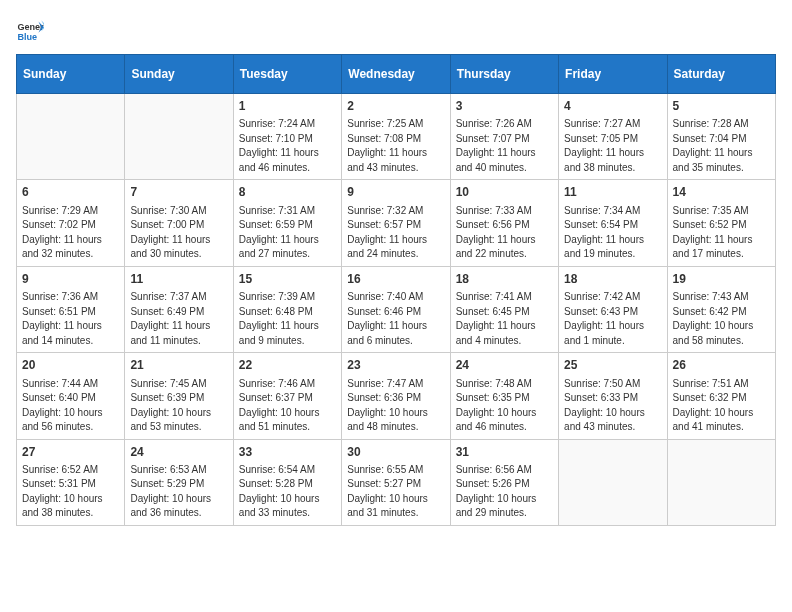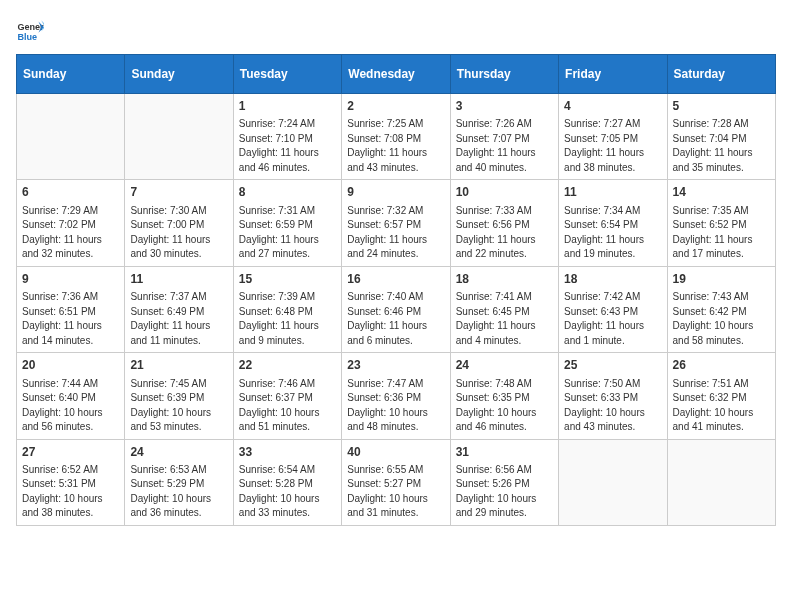--- a/index.html
+++ b/index.html
@@ -240,21 +240,21 @@
           </td>
           <td>
             <span class="day-num">24</span>
             <div class="day-info">Sunrise: 6:53 AM<br>Sunset: 5:29 PM<br>Daylight: 10 hours and 36 minutes.</div>
           </td>
           <td>
             <span class="day-num">33</span>
             <div class="day-info">Sunrise: 6:54 AM<br>Sunset: 5:28 PM<br>Daylight: 10 hours and 33 minutes.</div>
           </td>
           <td>
-            <span class="day-num">40</span>
+            <span class="day-num">30</span>
             <div class="day-info">Sunrise: 6:55 AM<br>Sunset: 5:27 PM<br>Daylight: 10 hours and 31 minutes.</div>
           </td>
           <td>
             <span class="day-num">31</span>
             <div class="day-info">Sunrise: 6:56 AM<br>Sunset: 5:26 PM<br>Daylight: 10 hours and 29 minutes.</div>
           </td>
           <td class="empty"></td>
           <td class="empty"></td>
         </tr>
       </tbody>

